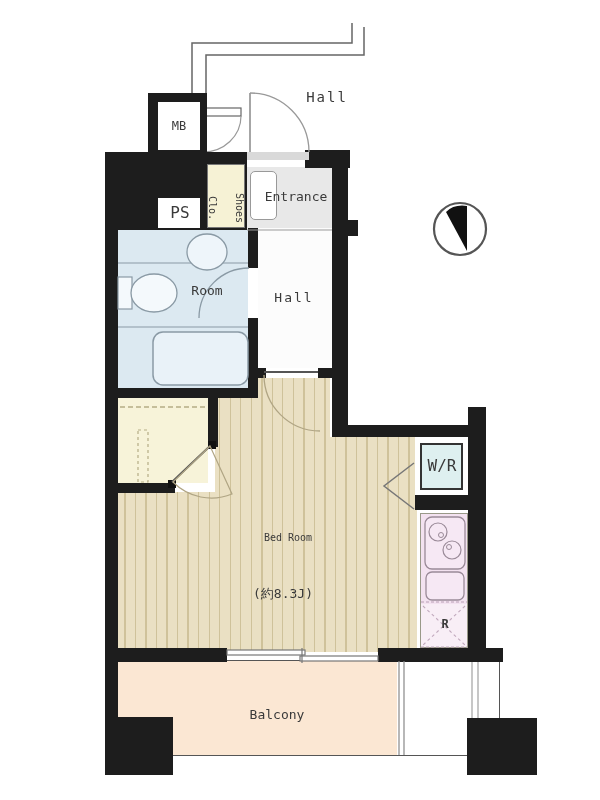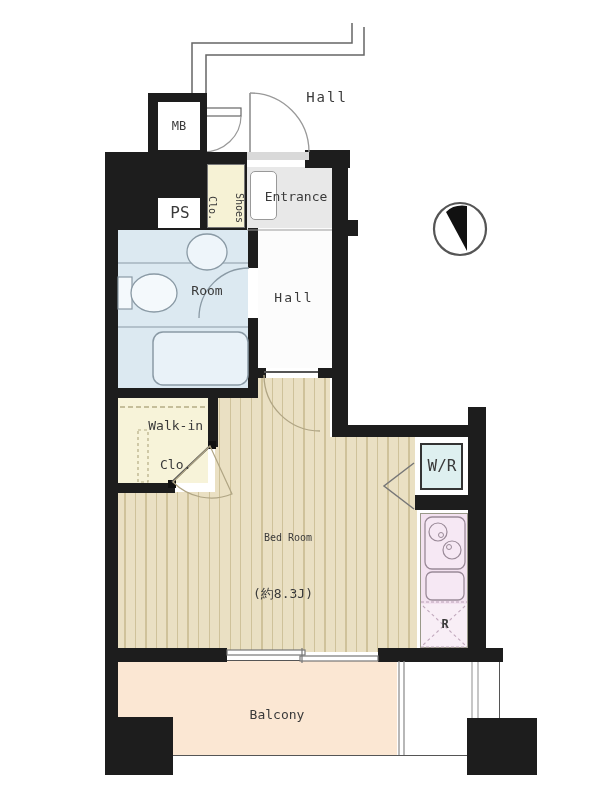--- a/index.html
+++ b/index.html
@@ -131,22 +131,18 @@
   <div class="lbl sp" style="left:327px;top:97px;font-size:14px;">Hall</div>
   <div class="lbl small" style="left:179px;top:126px;font-size:12px;z-index:4;">MB</div>
   <div class="lbl small" style="left:180px;top:213px;font-size:16px;z-index:4;">PS</div>
   <div class="lbl rot" style="left:226px;top:196px;z-index:4;">
     <span>Shoes</span><br>
     <span>Clo.</span>
   </div>
   <div class="lbl" style="left:296px;top:197px;">Entrance</div>
   <div class="lbl" style="left:207px;top:291px;">Room</div>
   <div class="lbl sp" style="left:294px;top:298px;">Hall</div>
-  <div class="lbl" style="left:160px;top:445px;">
-    <span>Walk-in</span><br>
-    <span>Clo.</span>
-  </div>
   <div class="lbl" style="left:288px;top:537px;font-size:10px;">Bed Room</div>
   <div class="lbl" style="left:283px;top:570px;margin-top:24px;">(約8.3J)</div>
   <div class="lbl small" style="left:442px;top:466px;">W/R</div>
   <div class="lbl small" style="left:445px;top:624px;font-size:12px;font-weight:bold;">R</div>
   <div class="lbl" style="left:277px;top:715px;text-align:center;">Balcony</div>
 </div>
 
 </body></html>

